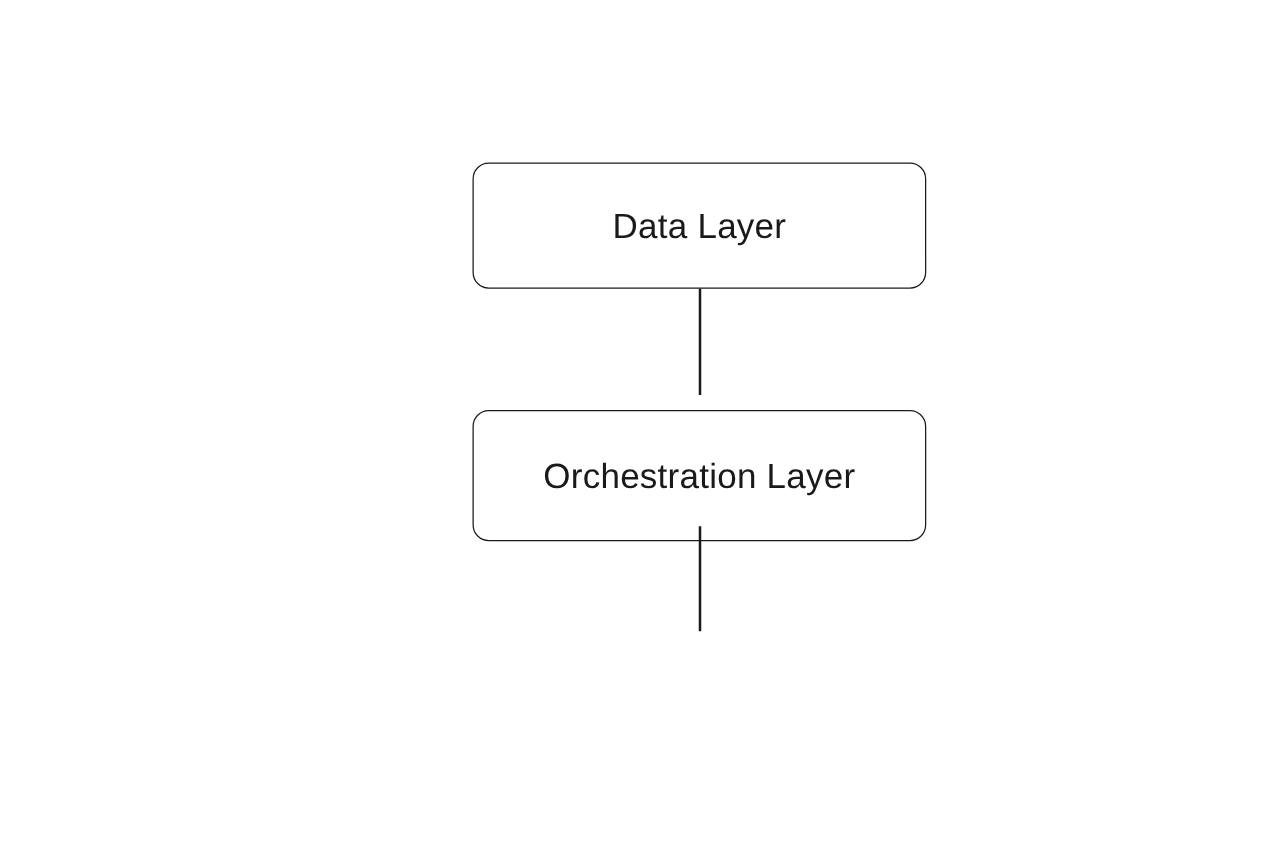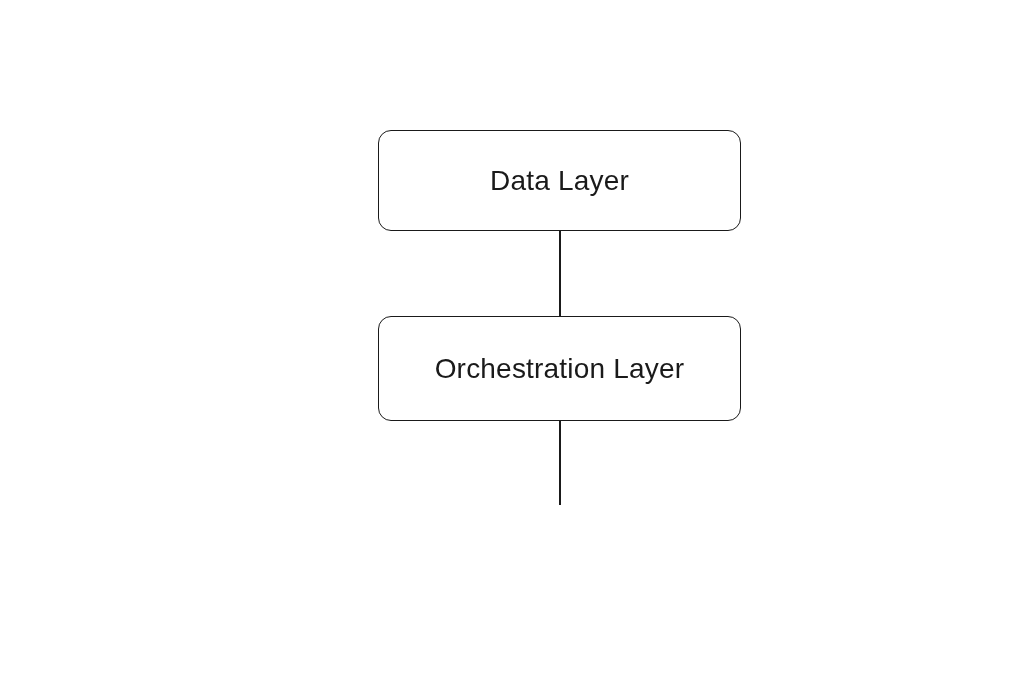--- a/index.html
+++ b/index.html
@@ -34,21 +34,21 @@
     justify-content: center;
   }
   .node-label {
     font-size: 28px;
     font-weight: 400;
     letter-spacing: 0.2px;
     color: var(--text);
     white-space: nowrap;
   }
   #node-data-layer     { top: 82px;  height: 101px; }
-  #node-orchestration  { top: 268px; height: 105px; }
+  #node-orchestration  { top: 280px; height: 105px; }
   #node-state-memory   { top: 457px; height: 106px; }
   .connector {
     position: absolute;
     left: 511px;
     width: 2px;
     background: var(--stroke);
   }
   #connector-1 { top: 183px; height: 85px; }
   #connector-2 { top: 373px; height: 84px; }
 </style>

